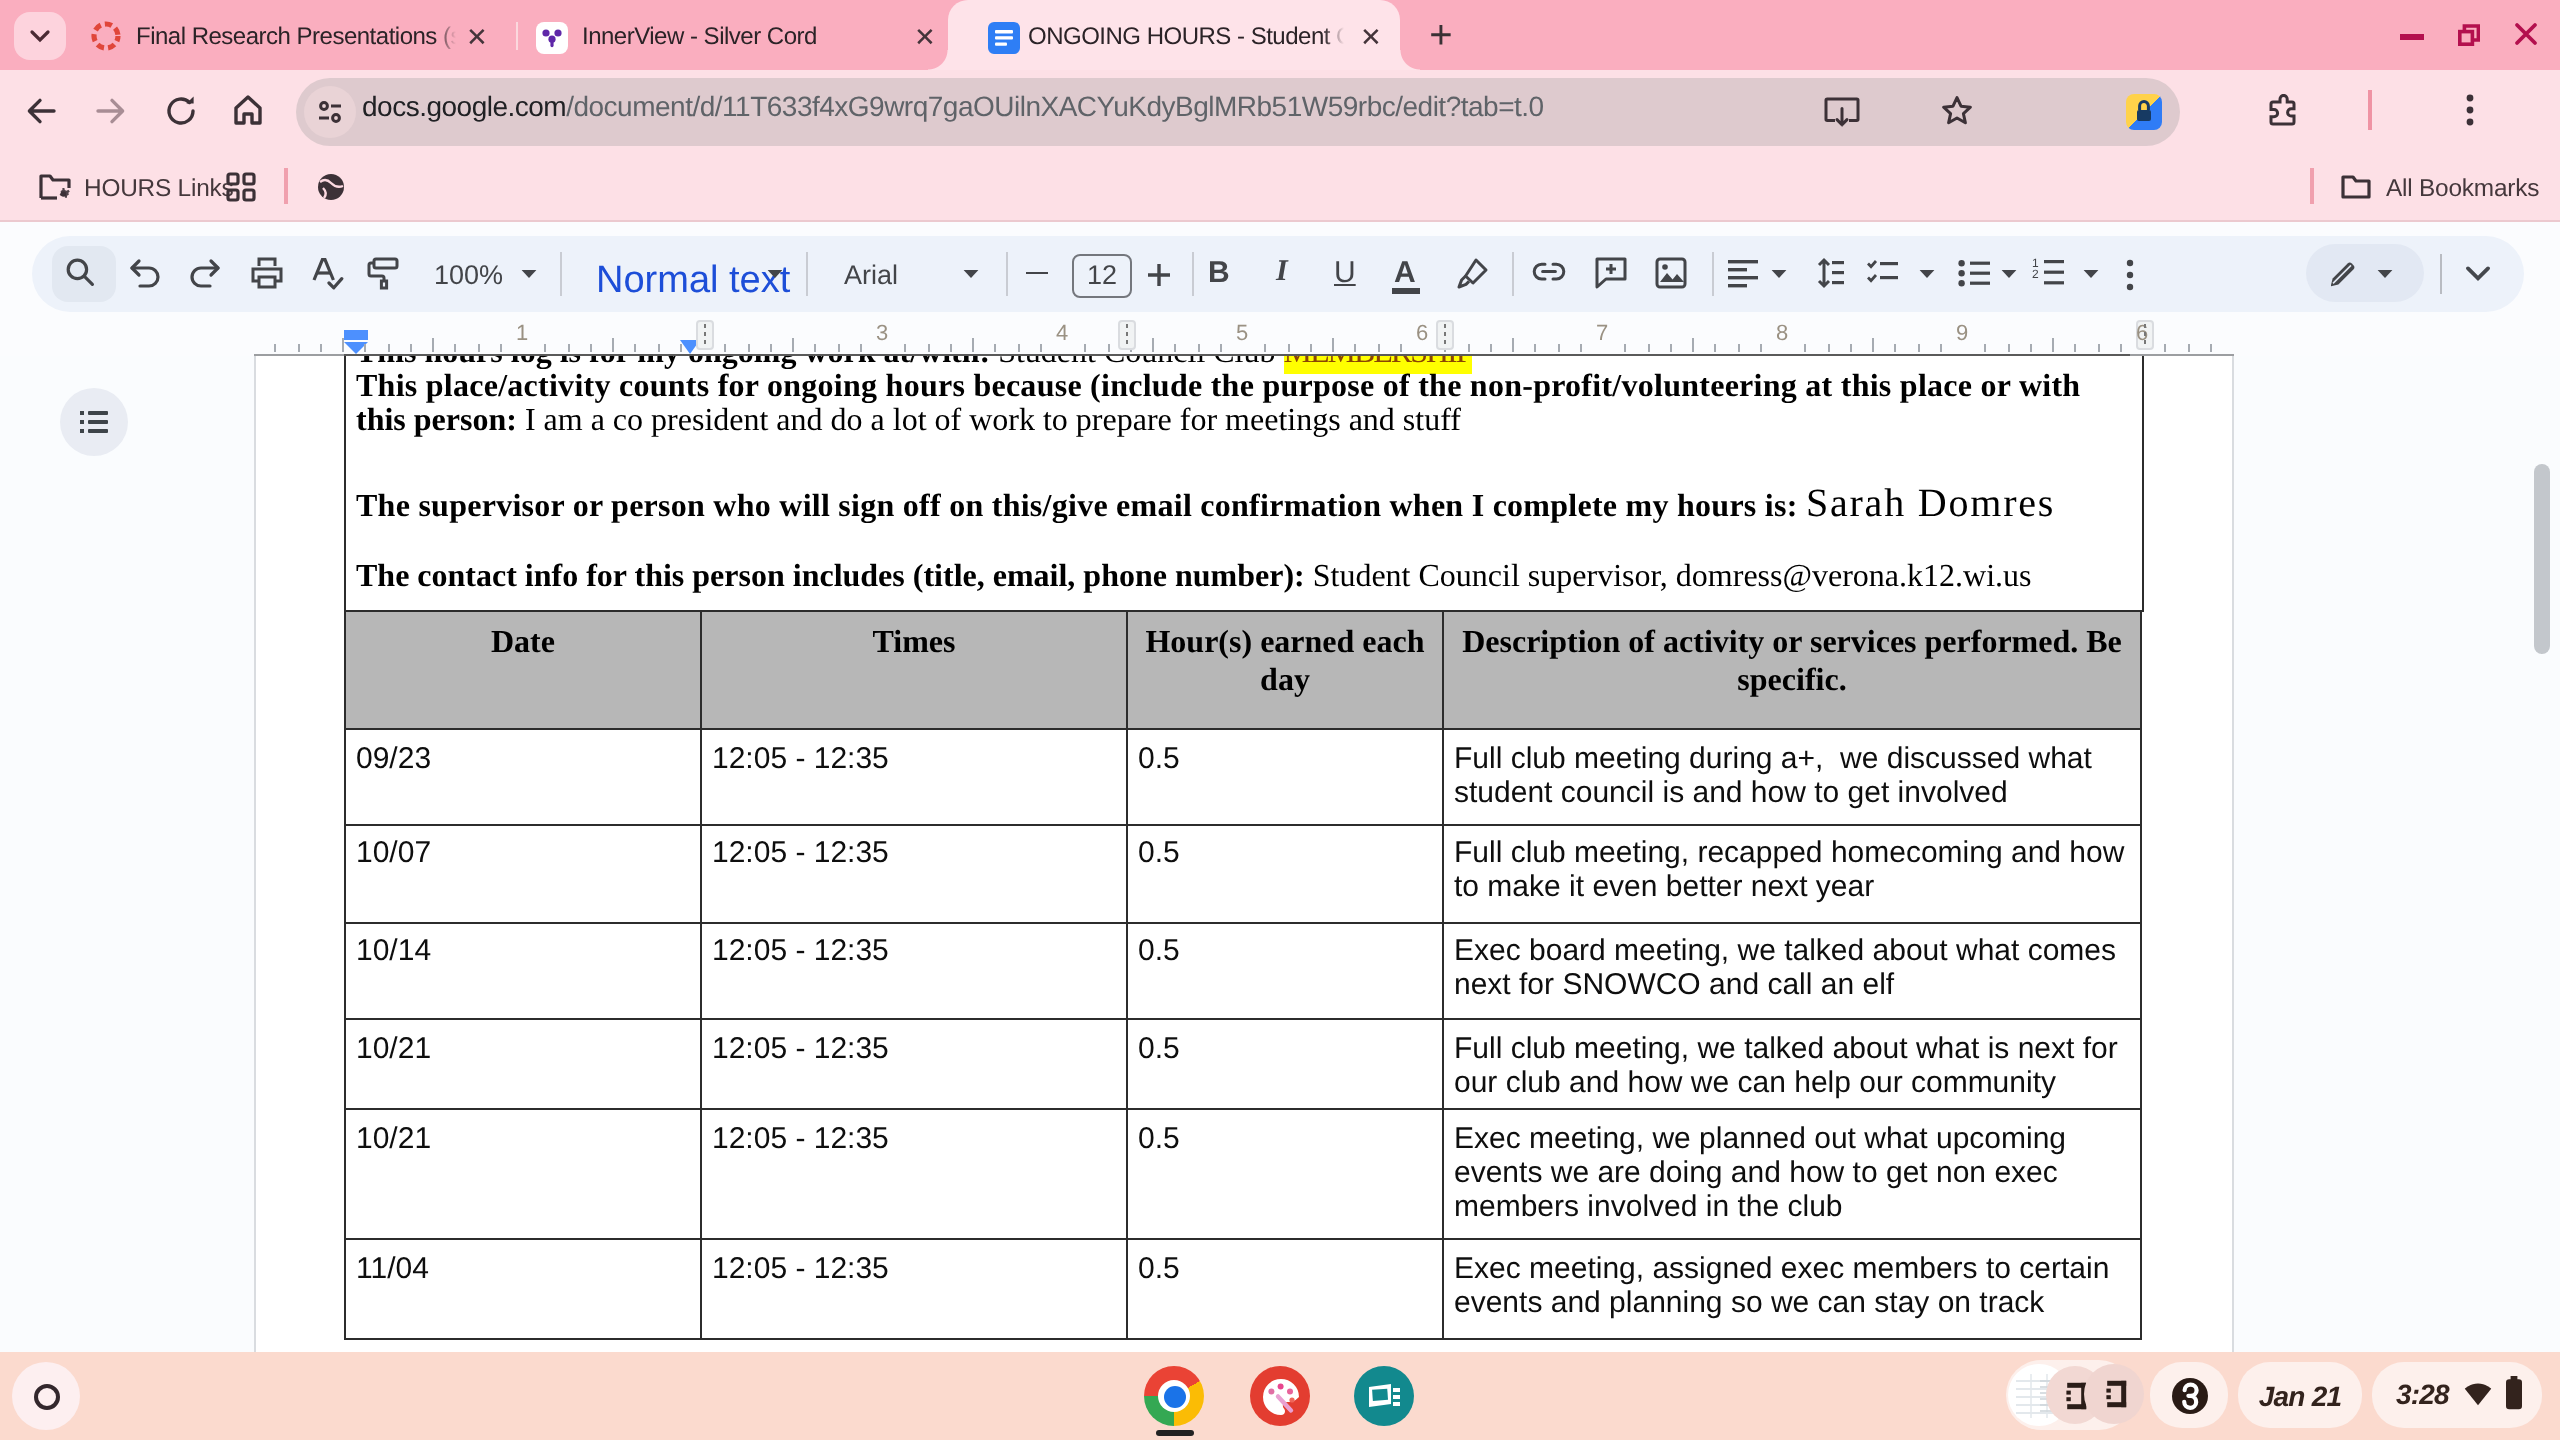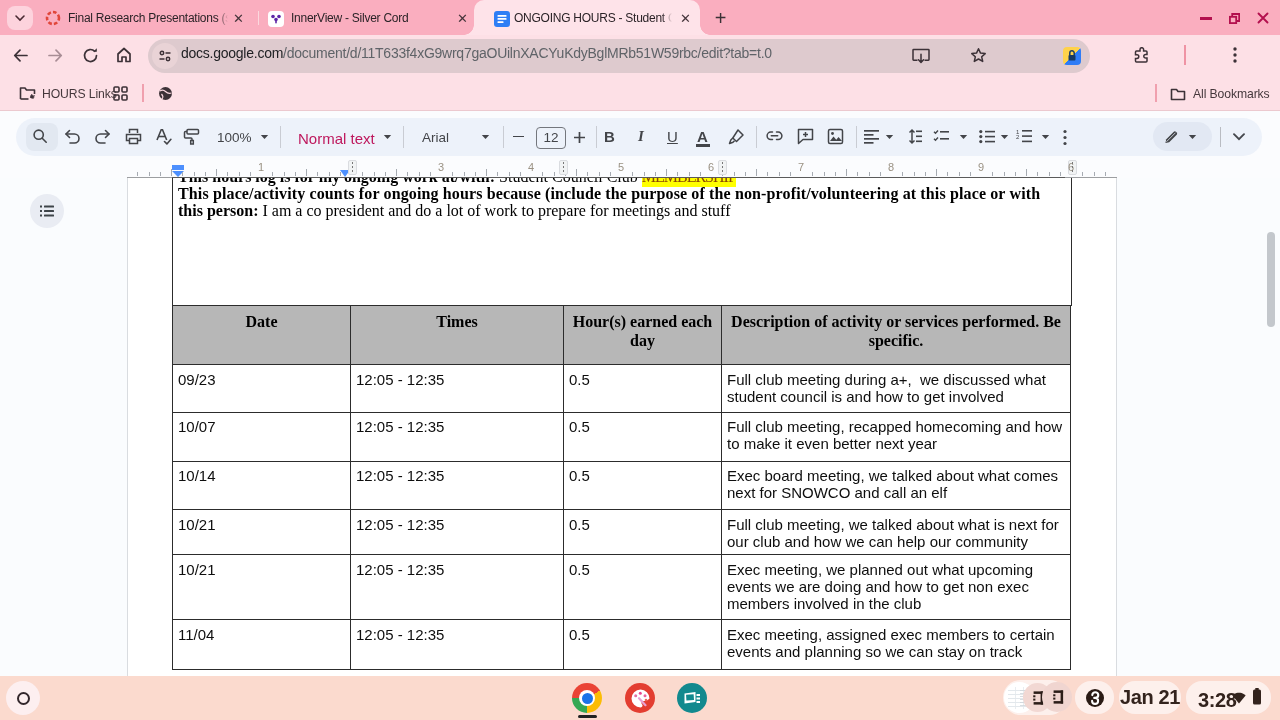--- a/index.html
+++ b/index.html
@@ -32,21 +32,21 @@
   
   .ds { font-family:"Liberation Serif", serif; font-size:16px; color:#000; white-space:nowrap; }
   .b { font-weight:bold; }
   
   #dtable { border-collapse:collapse; position:absolute; left:172px; top:127px; table-layout:fixed; }
   #dtable td { border:1px solid #2c2c2c; vertical-align:top; padding:5.5px 0 0 5px; font-size:15px; line-height:17.3px; color:#0e0e0e; }
   #dtable td.hd { background:#b7b7b7; font-family:"Liberation Serif", serif; font-weight:bold; font-size:16px; text-align:center; padding:7px 2px 14px 2px; line-height:18.6px; color:#000; }
   
   #shelf { left:0; top:676px; width:1280px; height:44px; background:#fbdace; }
   .spill { background:#fdf0ec; border-radius:16px; }
-  .shtext { font-size:20px; font-weight:bold; color:#33231d; letter-spacing:-0.4px; transform:translateZ(0); }
+  .shtext { font-size:14px; font-weight:bold; color:#33231d; letter-spacing:-0.4px; transform:translateZ(0);font-style:italic; }
   .icbtn { display:flex; align-items:center; justify-content:center; }
 </style>
 </head>
 <body>
 
 <div id="tabbar" class="abs"></div>
 <div id="tabsearch" class="abs icbtn">
     <svg width="12" height="12" viewBox="0 0 12 12">
       <path d="M2 4l4 4 4-4" stroke="#4a2a33" stroke-width="1.6" fill="none" stroke-linecap="round"></path>
     </svg>
@@ -226,21 +226,21 @@
     <svg class="abs" style="left:183px; top:17px;" width="17" height="17" viewBox="0 0 17 17" stroke="#434549" stroke-width="1.5" fill="none">
         <rect x="4" y="1.5" width="11.5" height="4.5" rx="1"></rect>
         <path d="M4 3.5H2.5a1 1 0 0 0-1 1V9a1 1 0 0 0 1 1H8a1 1 0 0 1 1 1v1.5"></path>
         <rect x="7.7" y="12.5" width="2.6" height="3.5"></rect>
       </svg>
     <div class="abs" style="left:217px; top:18.5px; font-size:13.5px; color:#434549;">100%</div>
     <svg class="abs" style="left:260px; top:23px;" width="9" height="6" viewBox="0 0 9 6">
         <path d="M0.8 1l3.7 4 3.7-4z" fill="#434549"></path>
       </svg>
     <div class="abs" style="left:280px; top:15px; width:1px; height:22px; background:#c9ccd3;"></div>
-    <div class="abs" style="left:298px; top:18.5px; font-size:15px; color:#be185d;">Normal text</div>
+    <div class="abs" style="left:298px; top:18.5px; font-size:19px; color:#1d4ed8;">Normal text</div>
     <svg class="abs" style="left:383px; top:23px;" width="9" height="6" viewBox="0 0 9 6">
         <path d="M0.8 1l3.7 4 3.7-4z" fill="#434549"></path>
       </svg>
     <div class="abs" style="left:403px; top:15px; width:1px; height:22px; background:#c9ccd3;"></div>
     <div class="abs" style="left:422px; top:18.5px; font-size:13.5px; color:#434549;">Arial</div>
     <svg class="abs" style="left:481px; top:23px;" width="9" height="6" viewBox="0 0 9 6">
         <path d="M0.8 1l3.7 4 3.7-4z" fill="#434549"></path>
       </svg>
     <div class="abs" style="left:503px; top:15px; width:1px; height:22px; background:#c9ccd3;"></div>
     <div class="abs" style="left:513px; top:24.5px; width:11px; height:1.8px; background:#434549;"></div>
@@ -450,20 +450,22 @@
   <div id="rborder2" class="abs"></div>
   <div id="viewport" class="abs">
     <div id="page"></div>
 
     <div class="abs" style="left:172px; top:0px; width:1px; height:128px; background:#2c2c2c;"></div>
     <div class="abs" style="left:1071px; top:0px; width:1px; height:128px; background:#2c2c2c;"></div>
 
     <div class="abs ds" style="left:178px; top:-10px;"><span class="b">This hours log is for my ongoing work at/with: </span>Student Council Club <span style="background:#ffff00; color:#8a4503; letter-spacing:-1px; padding-bottom:2px;">MEMBERSHIP</span></div>
     <div class="abs ds" style="left:178px; top:24px;"><span class="b">this person: </span>I am a co president and do a lot of work to prepare for meetings and stuff</div>
     <div class="abs ds b" style="left:178px; top:7px; letter-spacing:0.13px;">This place/activity counts for ongoing hours because (include the purpose of the non-profit/volunteering at this place or with</div>
+    <div class="abs ds" style="left:178px; top:62.5px;"><span class="b" style="letter-spacing:0.13px;">The supervisor or person who will sign off on this/give email confirmation when I complete my hours is: </span><span style="font-size:20px; letter-spacing:0.9px;">Sarah Domres</span></div>
+    <div class="abs ds" style="left:178px; top:102px;"><span class="b">The contact info for this person includes (title, email, phone number): </span>Student Council supervisor, domress@verona.k12.wi.us</div>
 
     <table id="dtable">
       <tbody>
           <tr style="height:49.5px;">
             <td class="hd" style="width:178px;">Date</td>
             <td class="hd" style="width:213px;">Times</td>
             <td class="hd" style="width:158px;">Hour(s) earned each day</td>
             <td class="hd" style="width:349px;margin-top:20px;">Description of activity or services performed. Be specific.</td>
           </tr>
       <tr style="height:47.5px;">

